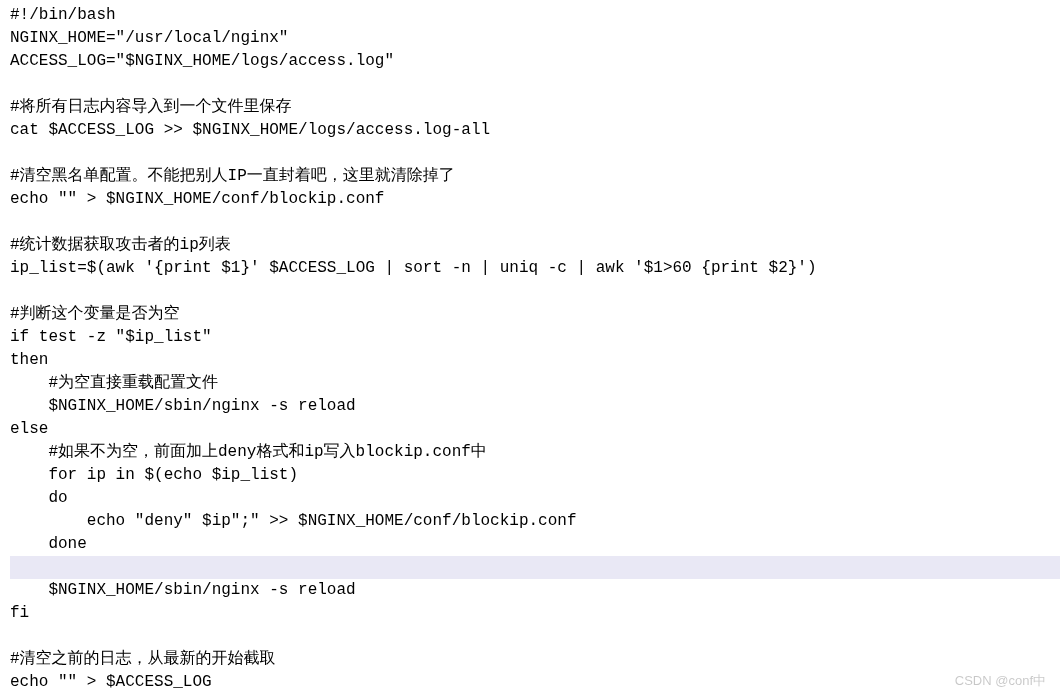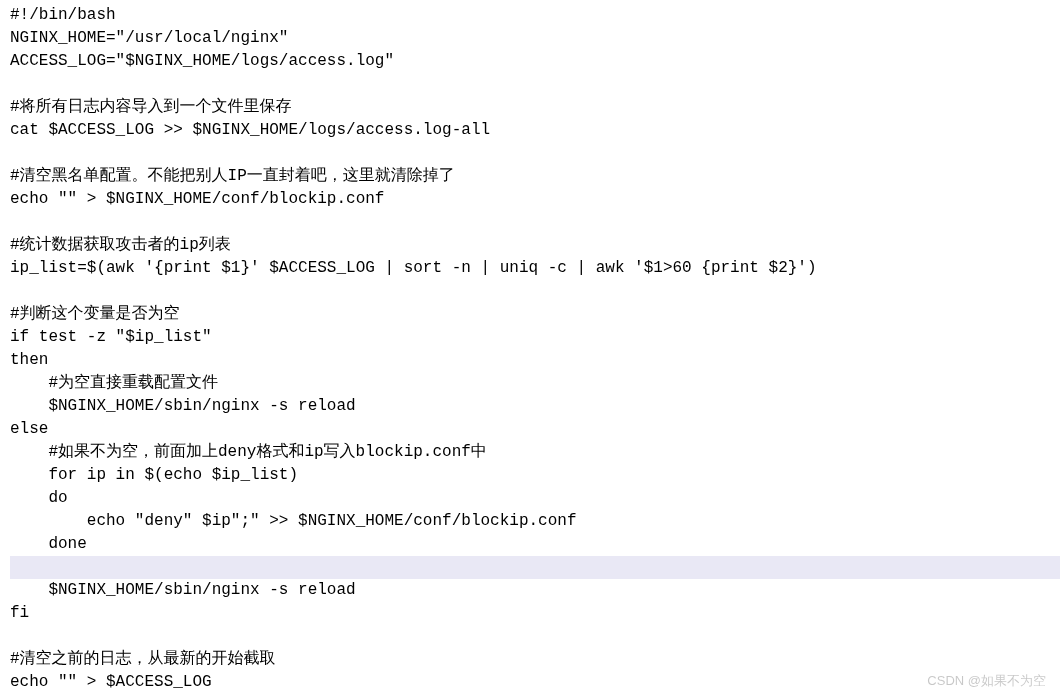--- a/index.html
+++ b/index.html
@@ -32,13 +32,13 @@
     font-family: sans-serif;
     font-size: 13px;
     pointer-events: none;
   }
 </style>
 </head>
 <body>
 
 <div class="code-block" id="code-container"><div class="line">#!/bin/bash</div><div class="line">NGINX_HOME="/usr/local/nginx"</div><div class="line">ACCESS_LOG="$NGINX_HOME/logs/access.log"</div><div class="line"></div><div class="line">#将所有日志内容导入到一个文件里保存</div><div class="line">cat $ACCESS_LOG &gt;&gt; $NGINX_HOME/logs/access.log-all</div><div class="line"></div><div class="line">#清空黑名单配置。不能把别人IP一直封着吧，这里就清除掉了</div><div class="line">echo "" &gt; $NGINX_HOME/conf/blockip.conf</div><div class="line"></div><div class="line">#统计数据获取攻击者的ip列表</div><div class="line">ip_list=$(awk '{print $1}' $ACCESS_LOG | sort -n | uniq -c | awk '$1&gt;60 {print $2}')</div><div class="line"></div><div class="line">#判断这个变量是否为空</div><div class="line">if test -z "$ip_list"</div><div class="line">then</div><div class="line">    #为空直接重载配置文件</div><div class="line">    $NGINX_HOME/sbin/nginx -s reload</div><div class="line">else</div><div class="line">    #如果不为空，前面加上deny格式和ip写入blockip.conf中</div><div class="line">    for ip in $(echo $ip_list)</div><div class="line">    do</div><div class="line">        echo "deny" $ip";" &gt;&gt; $NGINX_HOME/conf/blockip.conf</div><div class="line">    done</div><div class="line highlighted"></div><div class="line">    $NGINX_HOME/sbin/nginx -s reload</div><div class="line">fi</div><div class="line"></div><div class="line">#清空之前的日志，从最新的开始截取</div><div class="line">echo "" &gt; $ACCESS_LOG</div></div>
 
-<div class="watermark">CSDN @如果不为空</div>
+<div class="watermark">CSDN @conf中</div>
 
 </body></html>

